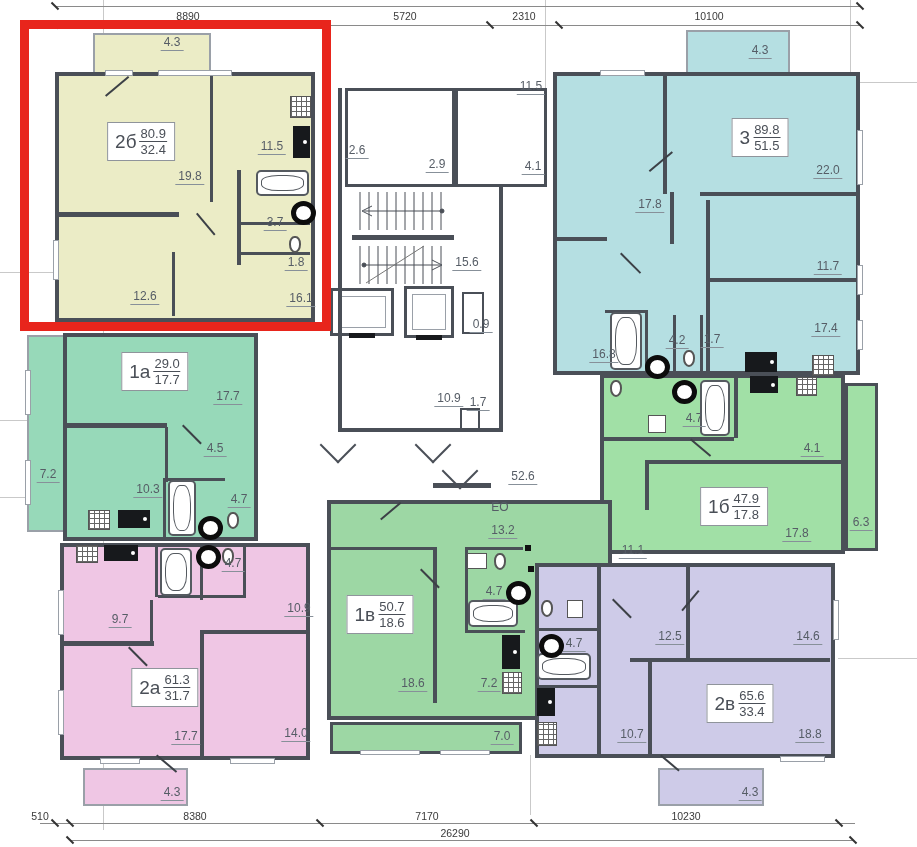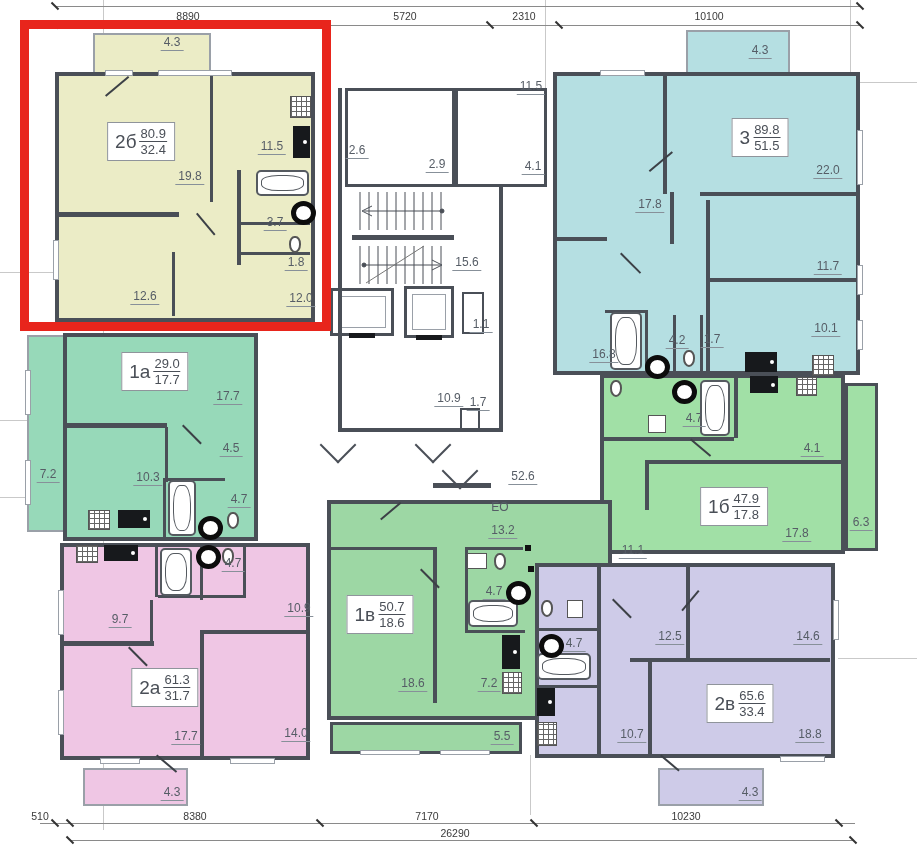--- a/index.html
+++ b/index.html
@@ -114,21 +114,21 @@
     <span class="frac">
         <span class="num">80.9</span>
         <span class="den">32.4</span>
       </span>
   </div>
   <div class="rl" style="left:190px;top:170px">19.8</div>
   <div class="rl" style="left:272px;top:140px">11.5</div>
   <div class="rl" style="left:275px;top:216px">3.7</div>
   <div class="rl" style="left:296px;top:256px">1.8</div>
   <div class="rl" style="left:145px;top:290px">12.6</div>
-  <div class="rl" style="left:301px;top:292px">12.0</div>
+  <div class="rl" style="left:301px;top:292px">16.1</div>
 
   <div class="red" style="left:20px;top:20px;width:311px;height:311px"></div>
 
   <div class="balc" style="left:686px;top:30px;width:104px;height:44px;background:#b5dfe2"></div>
   <div class="rl" style="left:760px;top:44px">4.3</div>
   <div class="apt" style="left:553px;top:72px;width:307px;height:303px;background:#b5dfe2"></div>
   <div class="win" style="left:600px;top:70px;width:45px;height:6px"></div>
   <div class="win" style="left:857px;top:130px;width:6px;height:55px"></div>
   <div class="win" style="left:857px;top:265px;width:6px;height:30px"></div>
   <div class="win" style="left:857px;top:320px;width:6px;height:30px"></div>
@@ -152,36 +152,36 @@
   <div class="aptbox" style="left:760px;top:118px">
     <span class="code">3</span>
     <span class="frac">
         <span class="num">89.8</span>
         <span class="den">51.5</span>
       </span>
   </div>
   <div class="rl" style="left:650px;top:198px">17.8</div>
   <div class="rl" style="left:828px;top:164px">22.0</div>
   <div class="rl" style="left:828px;top:260px">11.7</div>
-  <div class="rl" style="left:826px;top:322px">10.1</div>
+  <div class="rl" style="left:826px;top:322px">17.4</div>
   <div class="rl" style="left:604px;top:348px">16.8</div>
   <div class="rl" style="left:677px;top:334px">4.2</div>
   <div class="rl" style="left:712px;top:333px">1.7</div>
 
   <div class="room" style="left:345px;top:88px;width:110px;height:99px"></div>
   <div class="room" style="left:455px;top:88px;width:92px;height:99px"></div>
   <div class="wall" style="left:338px;top:88px;width:4px;height:344px"></div>
   <div class="wall" style="left:338px;top:428px;width:165px;height:4px"></div>
   <div class="wall" style="left:499px;top:187px;width:4px;height:245px"></div>
   <div class="rl" style="left:357px;top:144px">2.6</div>
   <div class="rl" style="left:437px;top:158px">2.9</div>
   <div class="rl" style="left:531px;top:80px">11.5</div>
   <div class="rl" style="left:533px;top:160px">4.1</div>
   <div class="rl" style="left:467px;top:256px">15.6</div>
-  <div class="rl" style="left:481px;top:318px">1.1</div>
+  <div class="rl" style="left:481px;top:318px">0.9</div>
   <div class="rl" style="left:449px;top:392px">10.9</div>
   <div class="rl" style="left:478px;top:396px">1.7</div>
   <div class="rl" style="left:523px;top:470px">52.6</div>
 
   <svg class="stairs" style="left:352px;top:190px" width="102" height="98" viewBox="0 0 102 98">
     <g stroke="#4a4f57" stroke-width="1" fill="none">
       <line x1="8" y1="2" x2="8" y2="40"></line>
         <line x1="17" y1="2" x2="17" y2="40"></line>
         <line x1="26" y1="2" x2="26" y2="40"></line>
       <line x1="35" y1="2" x2="35" y2="40"></line>
@@ -240,22 +240,22 @@
   <div class="toilet" style="left:227px;top:512px"></div>
   <div class="door" style="left:182px;top:426px;height:26px;transform:rotate(-45deg)"></div>
   <div class="aptbox" style="left:155px;top:352px">
     <span class="code">1а</span>
     <span class="frac">
         <span class="num">29.0</span>
         <span class="den">17.7</span>
       </span>
   </div>
   <div class="rl" style="left:228px;top:390px">17.7</div>
-  <div class="rl" style="left:231px;top:442px">4.5</div>
-  <div class="rl" style="left:148px;top:471px">10.3</div>
+  <div class="rl" style="left:215px;top:442px">4.5</div>
+  <div class="rl" style="left:148px;top:483px">10.3</div>
   <div class="rl" style="left:239px;top:493px">4.7</div>
 
   <div class="apt" style="left:600px;top:374px;width:245px;height:180px;background:#a1e0a6"></div>
   <div class="balcd" style="left:845px;top:383px;width:33px;height:168px;background:#a1e0a6"></div>
   <div class="rl" style="left:861px;top:516px">6.3</div>
   <div class="wall" style="left:604px;top:437px;width:130px;height:4px"></div>
   <div class="wall" style="left:734px;top:378px;width:4px;height:60px"></div>
   <div class="wall" style="left:645px;top:460px;width:196px;height:4px"></div>
   <div class="wall" style="left:645px;top:464px;width:4px;height:46px"></div>
   <div class="toilet" style="left:610px;top:380px"></div>
@@ -307,21 +307,21 @@
       </span>
   </div>
   <div class="rl" style="left:120px;top:613px">9.7</div>
   <div class="rl" style="left:233px;top:557px">4.7</div>
   <div class="rl" style="left:299px;top:602px">10.9</div>
   <div class="rl" style="left:186px;top:730px">17.7</div>
   <div class="rl" style="left:296px;top:727px">14.0</div>
 
   <div class="apt" style="left:327px;top:500px;width:285px;height:220px;background:#9dd7a4"></div>
   <div class="balcd" style="left:330px;top:722px;width:192px;height:32px;background:#9dd7a4"></div>
-  <div class="rl" style="left:502px;top:730px">5.5</div>
+  <div class="rl" style="left:502px;top:730px">7.0</div>
   <div class="wall" style="left:433px;top:483px;width:58px;height:5px"></div>
   <div class="wall" style="left:433px;top:547px;width:4px;height:156px"></div>
   <div class="wall" style="left:331px;top:547px;width:102px;height:3px"></div>
   <div class="wall" style="left:465px;top:547px;width:3px;height:86px"></div>
   <div class="wall" style="left:465px;top:630px;width:60px;height:3px"></div>
   <div class="wall" style="left:468px;top:547px;width:55px;height:3px"></div>
   <div class="appl" style="left:467px;top:553px;width:18px;height:14px"></div>
   <div class="toilet" style="left:494px;top:553px"></div>
   <div class="tub" style="left:468px;top:600px;width:50px;height:27px"></div>
   <div class="sinkring" style="left:506px;top:581px"></div>

